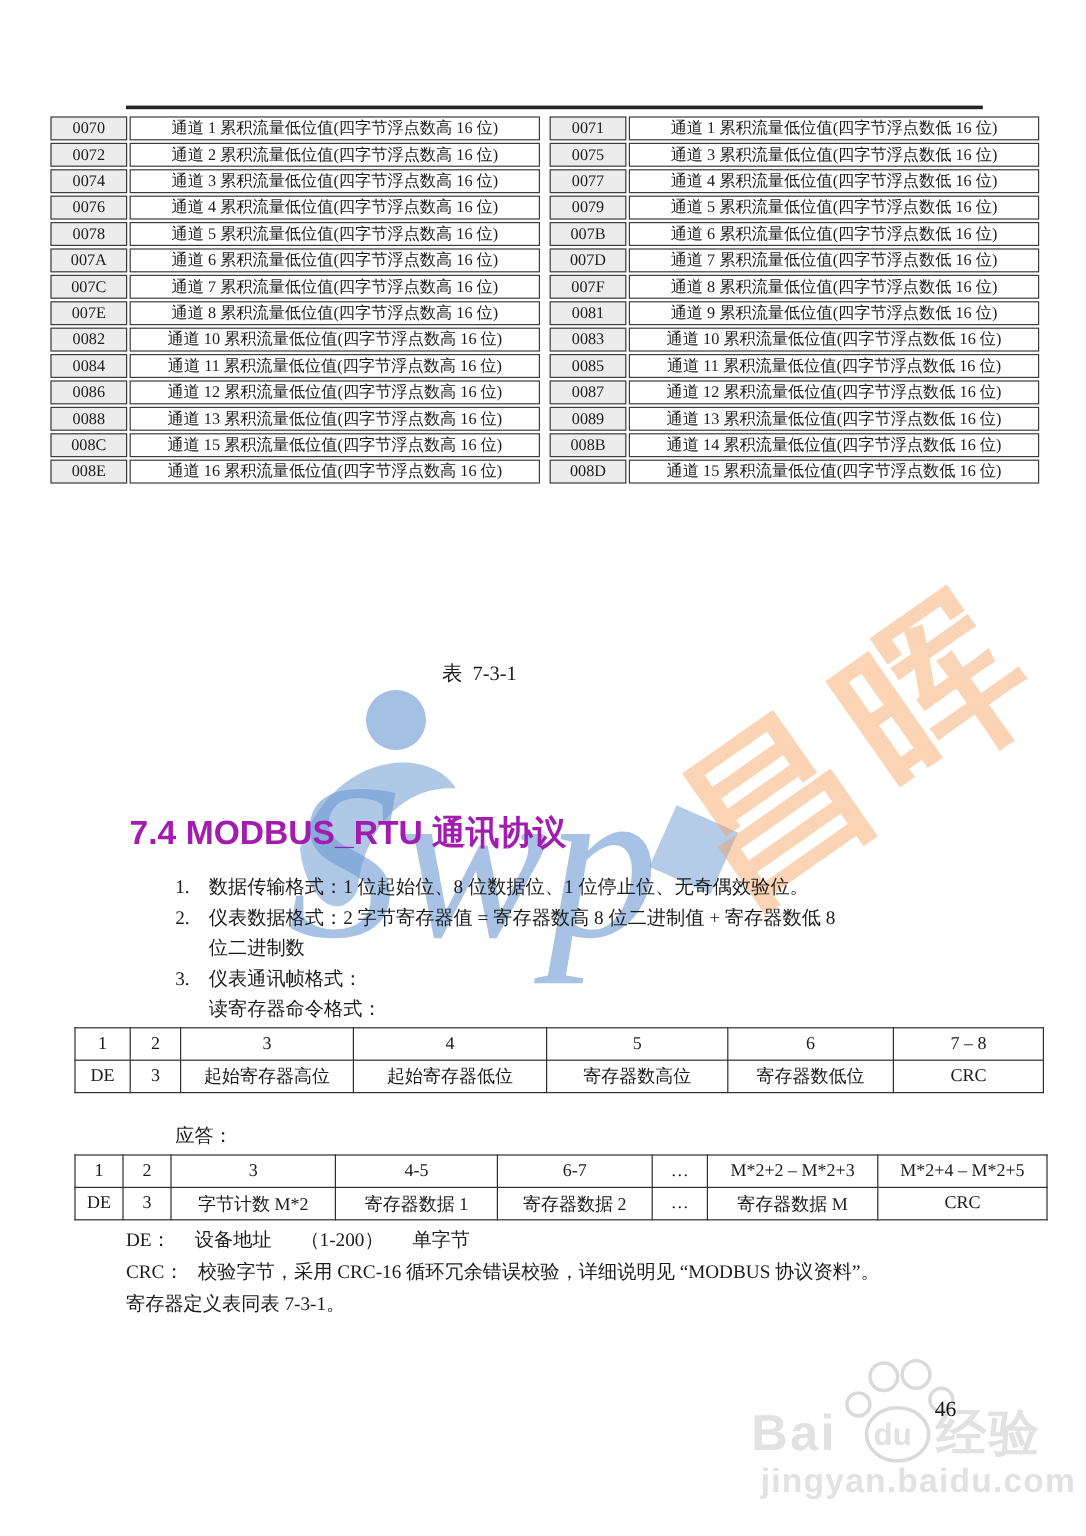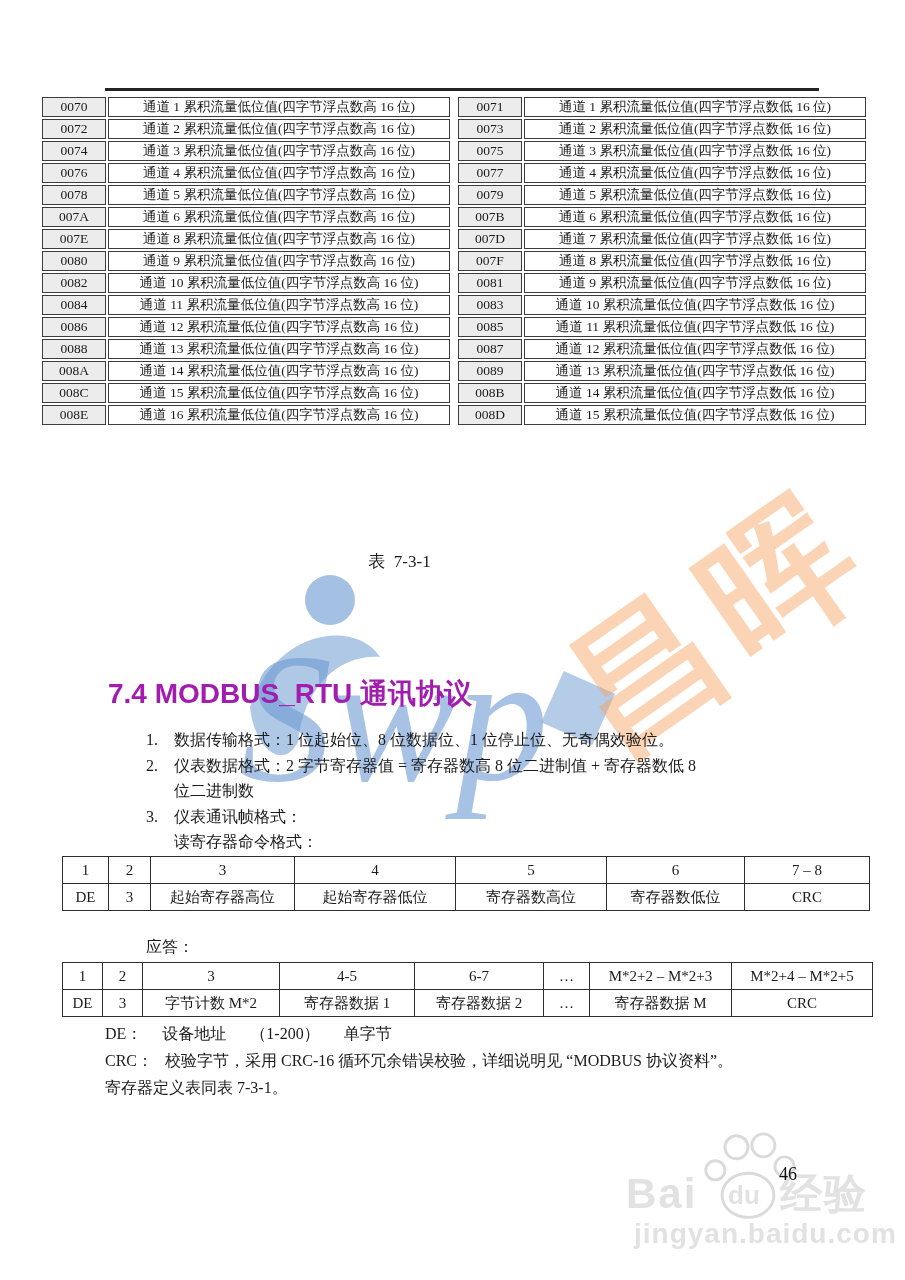--- a/index.html
+++ b/index.html
@@ -97,66 +97,58 @@
         </tr>
         <tr>
           <td class="addr">0078</td>
           <td class="desc">通道 5 累积流量低位值(四字节浮点数高 16 位)</td>
         </tr>
         <tr>
           <td class="addr">007A</td>
           <td class="desc">通道 6 累积流量低位值(四字节浮点数高 16 位)</td>
         </tr>
         <tr>
+          <td class="addr">007C</td>
+          <td class="desc">通道 7 累积流量低位值(四字节浮点数高 16 位)</td>
+        </tr>
+        <tr>
           <td class="addr">007E</td>
           <td class="desc">通道 8 累积流量低位值(四字节浮点数高 16 位)</td>
         </tr>
         <tr>
-          <td class="addr">0080</td>
-          <td class="desc">通道 9 累积流量低位值(四字节浮点数高 16 位)</td>
-        </tr>
-        <tr>
           <td class="addr">0082</td>
           <td class="desc">通道 10 累积流量低位值(四字节浮点数高 16 位)</td>
         </tr>
         <tr>
           <td class="addr">0084</td>
           <td class="desc">通道 11 累积流量低位值(四字节浮点数高 16 位)</td>
         </tr>
         <tr>
           <td class="addr">0086</td>
           <td class="desc">通道 12 累积流量低位值(四字节浮点数高 16 位)</td>
         </tr>
         <tr>
           <td class="addr">0088</td>
           <td class="desc">通道 13 累积流量低位值(四字节浮点数高 16 位)</td>
-        </tr>
-        <tr>
-          <td class="addr">008A</td>
-          <td class="desc">通道 14 累积流量低位值(四字节浮点数高 16 位)</td>
         </tr>
         <tr>
           <td class="addr">008C</td>
           <td class="desc">通道 15 累积流量低位值(四字节浮点数高 16 位)</td>
         </tr>
         <tr>
           <td class="addr">008E</td>
           <td class="desc">通道 16 累积流量低位值(四字节浮点数高 16 位)</td>
         </tr>
       </tbody>
     </table>
   <table class="reg">
       <tbody>
         <tr>
           <td class="addr">0071</td>
           <td class="desc">通道 1 累积流量低位值(四字节浮点数低 16 位)</td>
-        </tr>
-        <tr>
-          <td class="addr">0073</td>
-          <td class="desc">通道 2 累积流量低位值(四字节浮点数低 16 位)</td>
         </tr>
         <tr>
           <td class="addr">0075</td>
           <td class="desc">通道 3 累积流量低位值(四字节浮点数低 16 位)</td>
         </tr>
         <tr>
           <td class="addr">0077</td>
           <td class="desc">通道 4 累积流量低位值(四字节浮点数低 16 位)</td>
         </tr>
         <tr>

